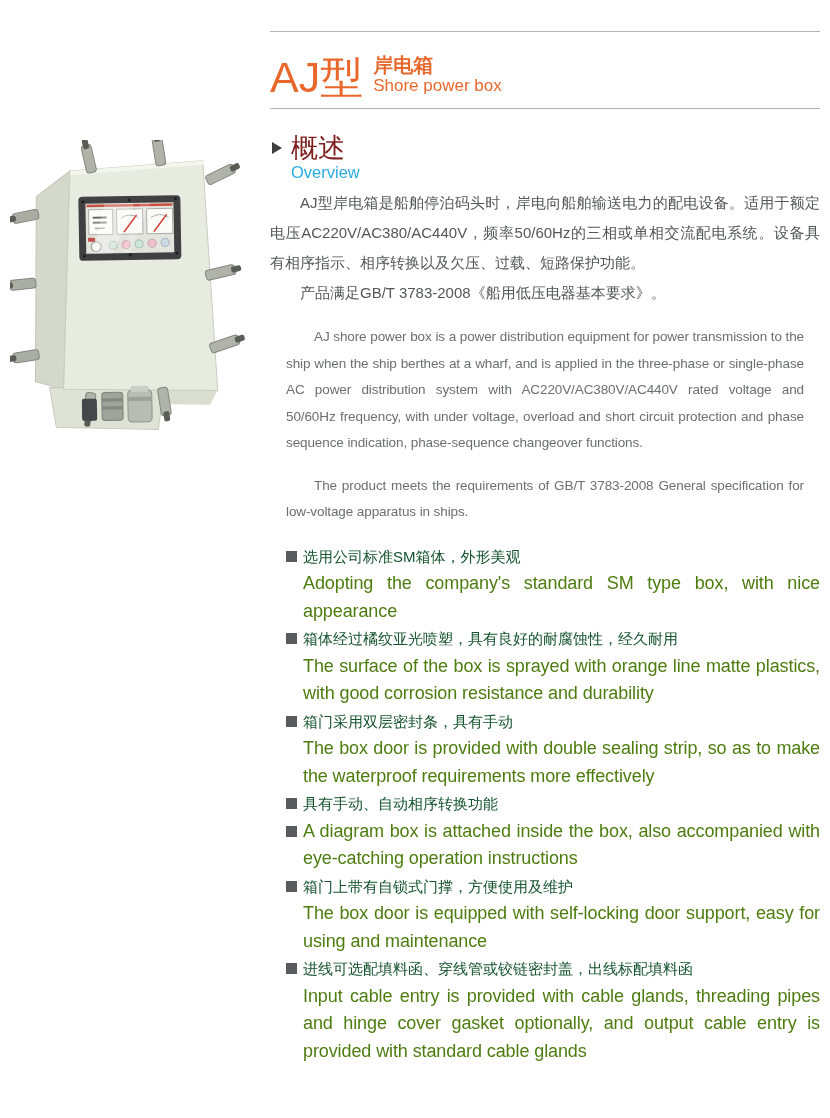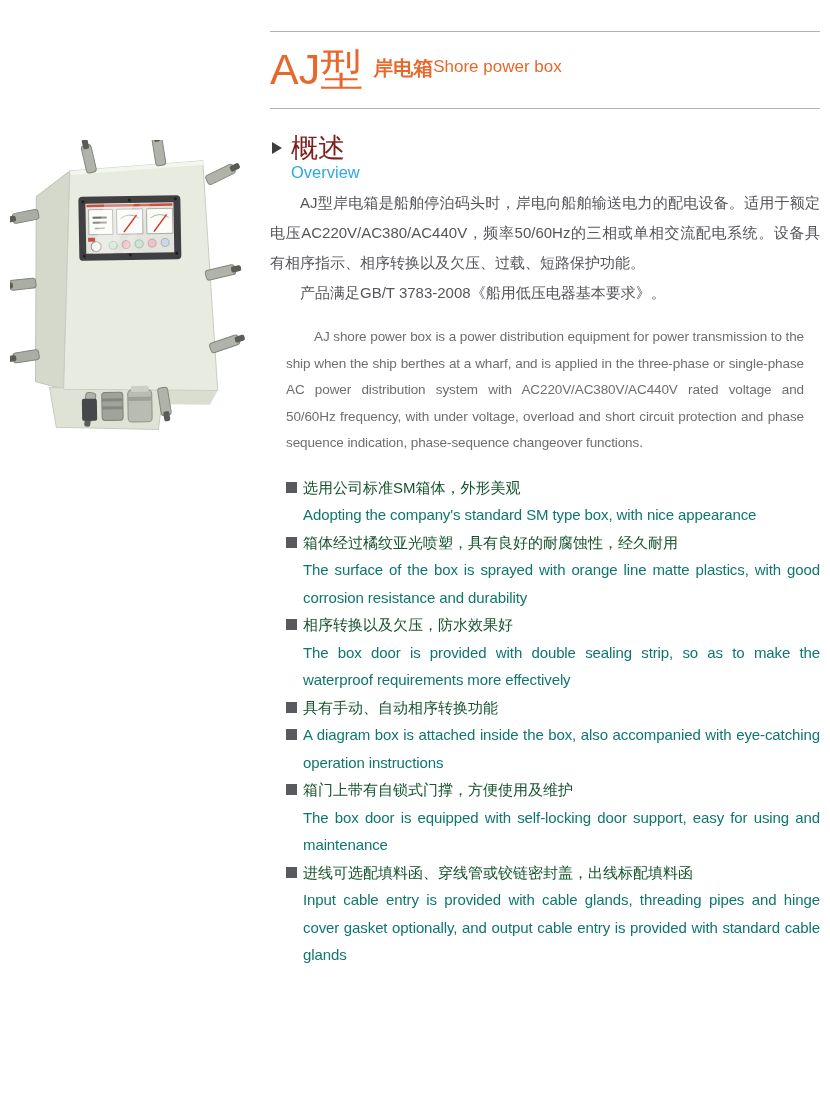--- a/index.html
+++ b/index.html
@@ -6,40 +6,40 @@
   body{
     width:830px;height:1118px;background:#ffffff;position:relative;overflow:hidden;
     font-family:"Liberation Sans","DejaVu Sans",sans-serif;
     -webkit-font-smoothing:antialiased;
   }
   .photo-wrap{position:absolute;left:10px;top:140px;width:246px;height:308px;}
   .col{position:absolute;left:270px;top:0;width:550px;}
   .rule{border-top:1px solid #b3b4b0;height:0;}
   .rule-top{margin-top:31px;}
   .rule-2{margin-top:10px;}
-  .title-row{display:flex;align-items:center;gap:10px;margin-top:8px;height:58px;}
+  .title-row{display:flex;align-items:flex-end;gap:10px;margin-top:8px;height:58px;}
   .model{font-size:43px;line-height:0.95;color:#E8682C;}
-  .tsub{display:flex;justify-content:flex-end;padding-bottom:2px;}
+  .tsub{display:flex;flex-direction:column;justify-content:flex-end;padding-bottom:2px;}
   .tsub-cn{font-size:20px;font-weight:bold;color:#E8682C;line-height:1.1;}
   .tsub-en{font-size:17px;color:#E8682C;line-height:1.2;}
   .sec-head{margin-top:25px;position:relative;padding-left:21px;}
   .sec-head.second{margin-top:37px;}
   .tri{position:absolute;left:2px;top:8px;width:0;height:0;
        border-left:10px solid #3E3E40;border-top:6px solid transparent;border-bottom:6px solid transparent;}
   .sec-cn{font-size:27px;color:#7f1d1d;line-height:28px;}
   .sec-en{font-size:16.5px;color:#29ABE2;line-height:21px;}
   .cn-block{margin-top:5px;}
   .cn-para{margin:0;font-size:15px;line-height:30px;color:#55565A;text-indent:2em;text-align:justify;}
   .en-block{margin-top:3px;}
   .en-para{margin:16px;font-size:13.5px;line-height:26.5px;color:#6D6E71;text-indent:28px;
            text-align:justify;letter-spacing:-0.1px;}
   .features{margin-top:17px;padding-left:16px;}
   .feat-cn{font-size:15px;line-height:27.5px;color:#14532d;position:relative;padding-left:17px;}
   .bullet{position:absolute;left:0;top:8px;width:11px;height:11px;background:#595A5E;}
-  .feat-en{font-size:15px;line-height:27.5px;color:#0f766e;margin-left:17px;
+  .feat-en{font-size:18px;line-height:27.5px;color:#4d7c0f;margin-left:17px;
            text-align:justify;letter-spacing:-0.1px;}
 </style>
 </head>
 <body>
 
 <div class="photo-wrap">
   <svg width="246" height="308" viewBox="0 0 246 308">
     <g transform="rotate(-1 123 154)">
 
       <polygon points="28,55 62,30 52,248 24,240" fill="#D4D9CC" stroke="#C0C5B8" stroke-width="1"></polygon>
@@ -169,20 +169,21 @@
     <div class="sec-en">Overview</div>
   </div>
 
   <div class="cn-block">
     <p class="cn-para">AJ型岸电箱是船舶停泊码头时，岸电向船舶输送电力的配电设备。适用于额定电压AC220V/AC380/AC440V，频率50/60Hz的三相或单相交流配电系统。设备具有相序指示、相序转换以及欠压、过载、短路保护功能。</p>
     <p class="cn-para">产品满足GB/T 3783-2008《船用低压电器基本要求》。</p>
   </div>
 
   <div class="en-block">
     <p class="en-para">AJ shore power box is a power distribution equipment for power transmission to the ship when the ship berthes at a wharf, and is applied in the three-phase or single-phase AC power distribution system with AC220V/AC380V/AC440V rated voltage and 50/60Hz frequency, with under voltage, overload and short circuit protection and phase sequence indication, phase-sequence changeover functions.</p>
+    <p class="en-para">The product meets the requirements of GB/T 3783-2008 General specification for low-voltage apparatus in ships.</p>
   </div>
 
 
   <div class="features">
 
     <div class="feat">
       <div class="feat-cn">
         <span class="bullet"></span>
         <span>选用公司标准SM箱体，外形美观</span>
       </div>
@@ -193,21 +194,21 @@
       <div class="feat-cn">
         <span class="bullet"></span>
         <span>箱体经过橘纹亚光喷塑，具有良好的耐腐蚀性，经久耐用</span>
       </div>
       <div class="feat-en">The surface of the box is sprayed with orange line matte plastics, with good corrosion resistance and durability</div>
     </div>
 
     <div class="feat">
       <div class="feat-cn">
         <span class="bullet"></span>
-        <span>相序转换以及欠压，防水效果好</span>
+        <span>箱门采用双层密封条，具有手动</span>
       </div>
       <div class="feat-en">The box door is provided with double sealing strip, so as to make the waterproof requirements more effectively</div>
     </div>
 
     <div class="feat">
       <div class="feat-cn">
         <span class="bullet"></span>
         <span>具有手动、自动相序转换功能</span>
       </div>
     </div>

